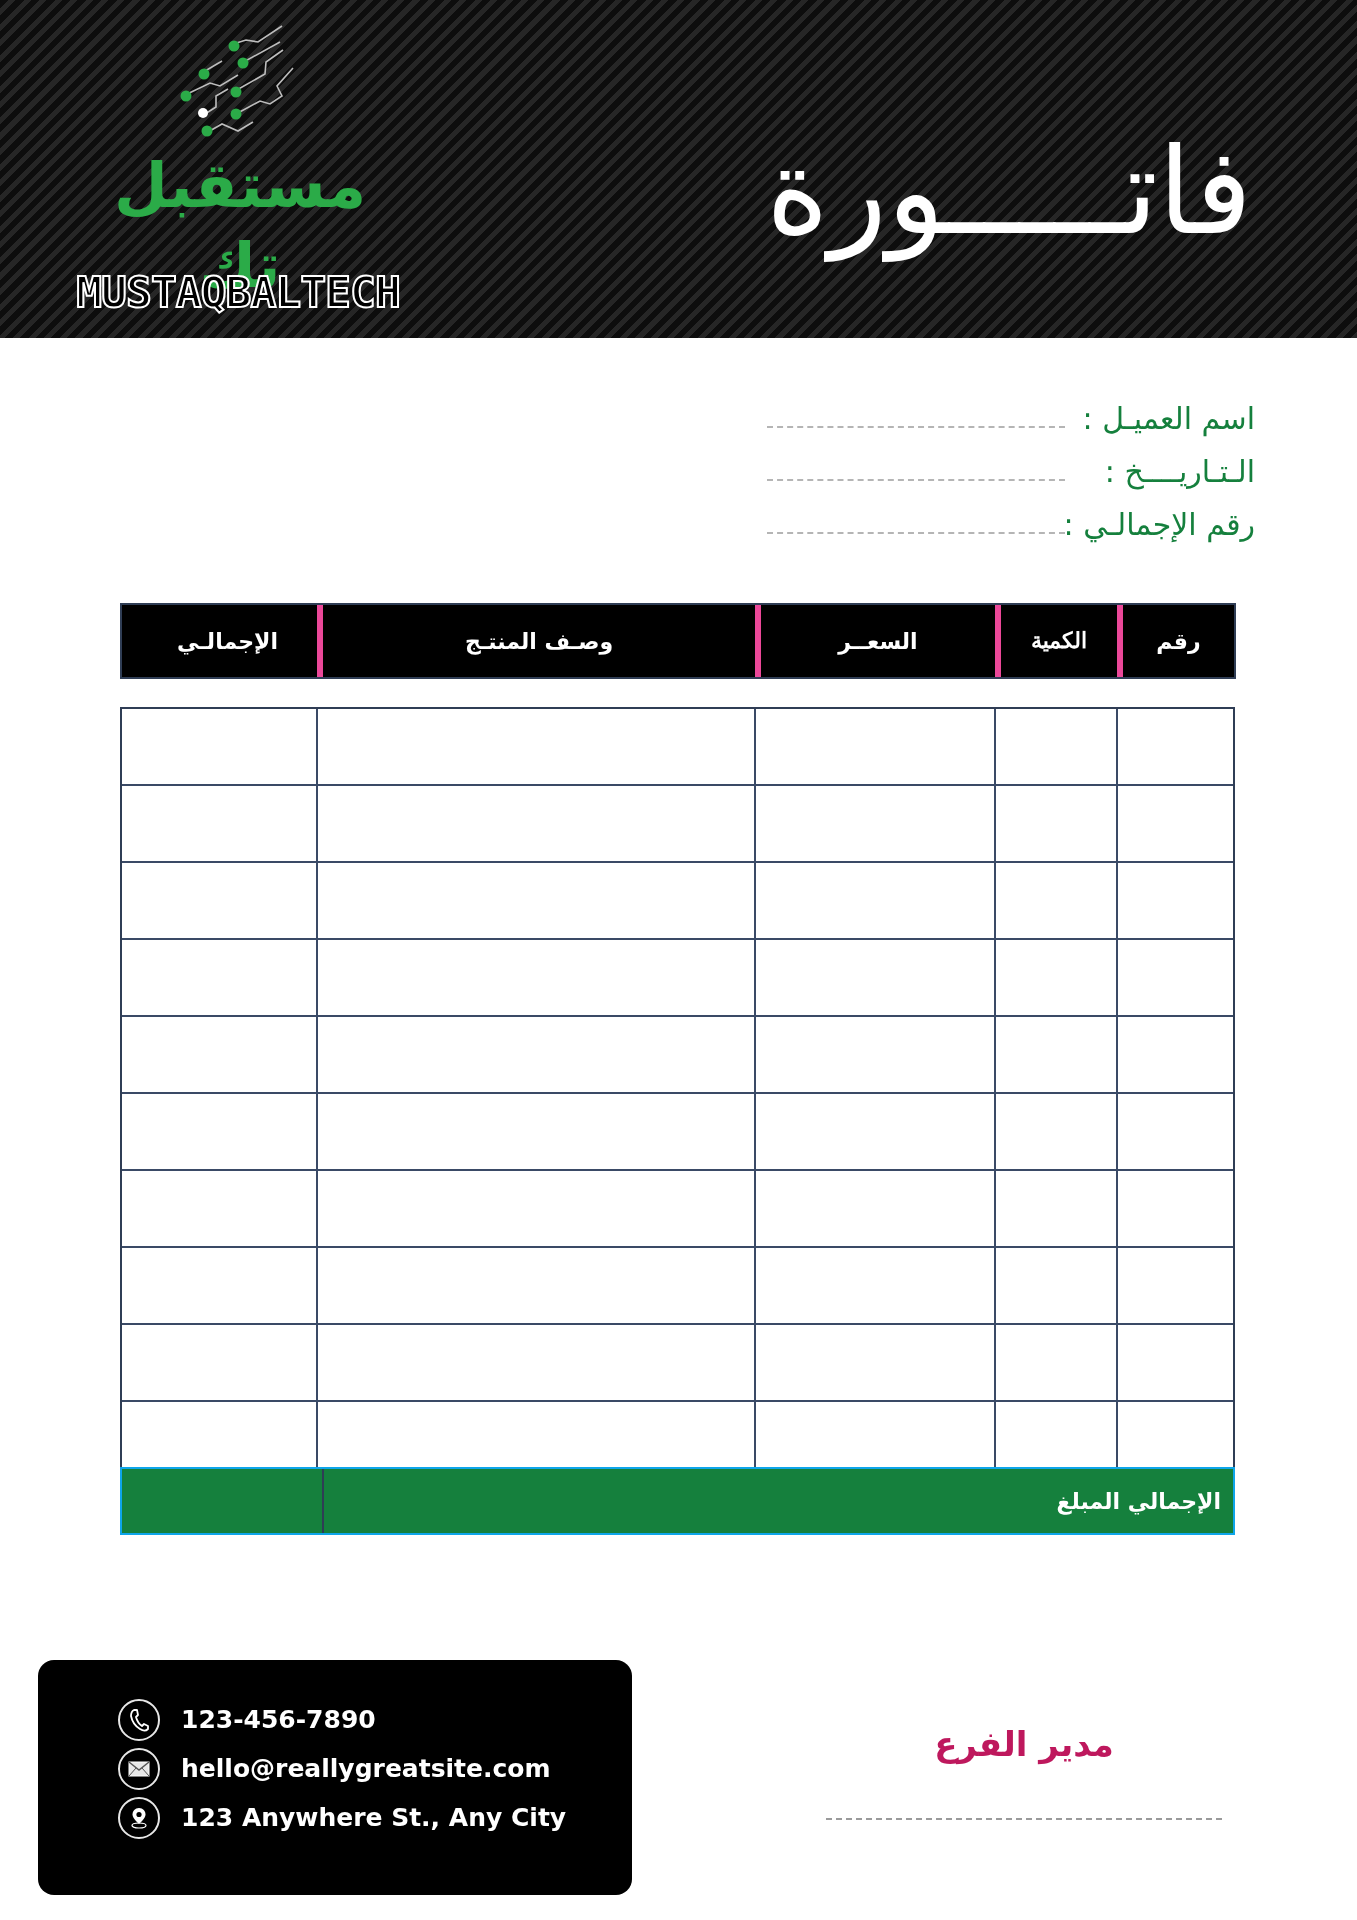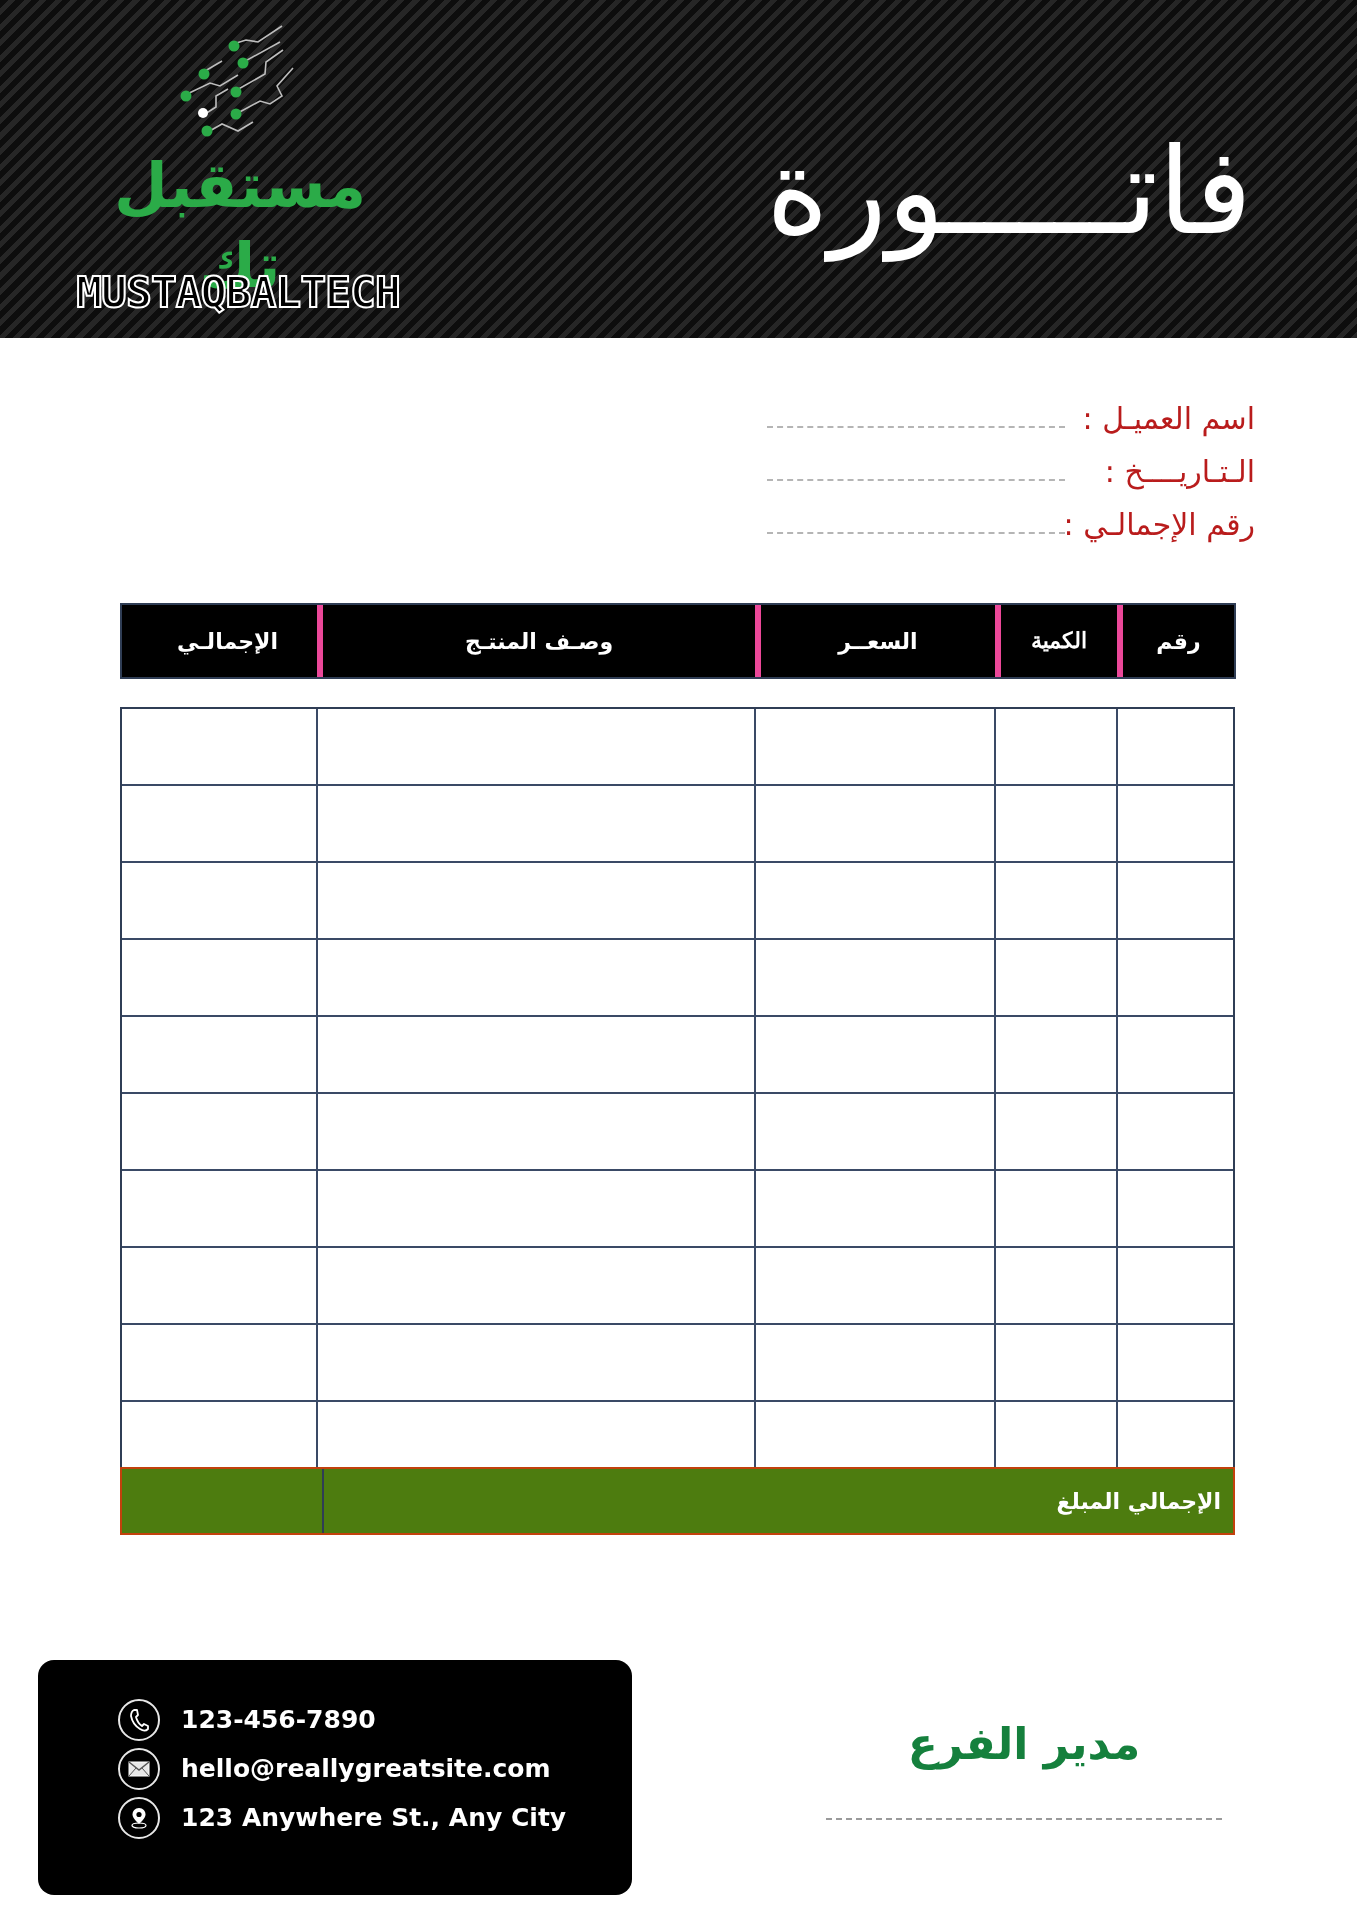--- a/index.html
+++ b/index.html
@@ -31,21 +31,21 @@
     position: absolute; right: 105px; top: 112px; height: 160px;
     color: #ffffff; font-family: "DejaVu Sans", sans-serif; font-weight: normal;
     font-size: 120px; line-height: 160px; direction: rtl; letter-spacing: 2px;
   }
 
   
   .fields { position: absolute; left: 760px; top: 395px; width: 500px; }
   .field { position: relative; height: 53px; }
   .field-label {
     position: absolute; right: 5px; top: 0; height: 48px;
-    font-size: 30px; line-height: 48px; direction: rtl; color: #b91c1c;
+    font-size: 30px; line-height: 48px; direction: rtl; color: #15803d;
     font-family: "DejaVu Sans", sans-serif; font-weight: normal;
   }
   .field-line {
     position: absolute; left: 7px; width: 298px; top: 31px; height: 0;
     border-top: 2px dashed #b5b5b5;
   }
 
   
   .thead {
     position: absolute; left: 120px; top: 603px; width: 1116px; height: 76px;
@@ -63,21 +63,21 @@
     position: absolute; left: 120px; top: 707px; width: 1115px;
     border: 2px solid #2f3d55; border-bottom: none;
   }
   .tr { display: flex; flex-direction: row-reverse; height: 77px; border-bottom: 2px solid #3a4a66; }
   .tr.short { height: 67px; border-bottom: none; }
   .td { height: 100%; border-left: 2px solid #3a4a66; }
   .td:last-child { border-left: none; }
 
   .ttotal {
     position: absolute; left: 120px; top: 1467px; width: 1115px; height: 68px;
-    background: #4d7c0f; border: 2px solid #c2410c; display: flex; flex-direction: row-reverse;
+    background: #15803d; border: 2px solid #0ea5e9; display: flex; flex-direction: row-reverse;
   }
   .total-label-cell {
     flex: 1; height: 100%; color: #fff; font-weight: bold; font-size: 22px;
     display: flex; align-items: center; justify-content: flex-start; direction: rtl;
     padding-right: 12px; border-left: 2px solid #2f3d55;
   }
   .total-value-cell { width: 200px; height: 100%; }
 
   
   .c-num { width: 117px; }
@@ -97,22 +97,22 @@
     display: flex; align-items: center; justify-content: center; margin-right: 21px;
   }
   .contact-text {
     color: #fff; font-weight: bold; font-size: 25px; line-height: 44px;
     font-family: "DejaVu Sans", sans-serif;
   }
 
   
   .signature { position: absolute; left: 826px; top: 1712px; width: 396px; }
   .sig-title {
-    text-align: center; font-weight: bold; font-size: 44px; line-height: 64px;
-    direction: rtl; color: #15803d;
+    text-align: center; font-weight: bold; font-size: 34px; line-height: 64px;
+    direction: rtl; color: #be185d;
   }
   .sig-line { margin-top: 42px; border-top: 2px dashed #9a9a9a; height: 0; }
 </style>
 </head>
 <body>
 
 <div class="header">
   <div class="logo">
     <svg width="340" height="120" viewBox="0 0 340 120" style="position:absolute;left:0;top:0;">
       <g stroke="#bdbdbd" stroke-width="1.6" fill="none">

